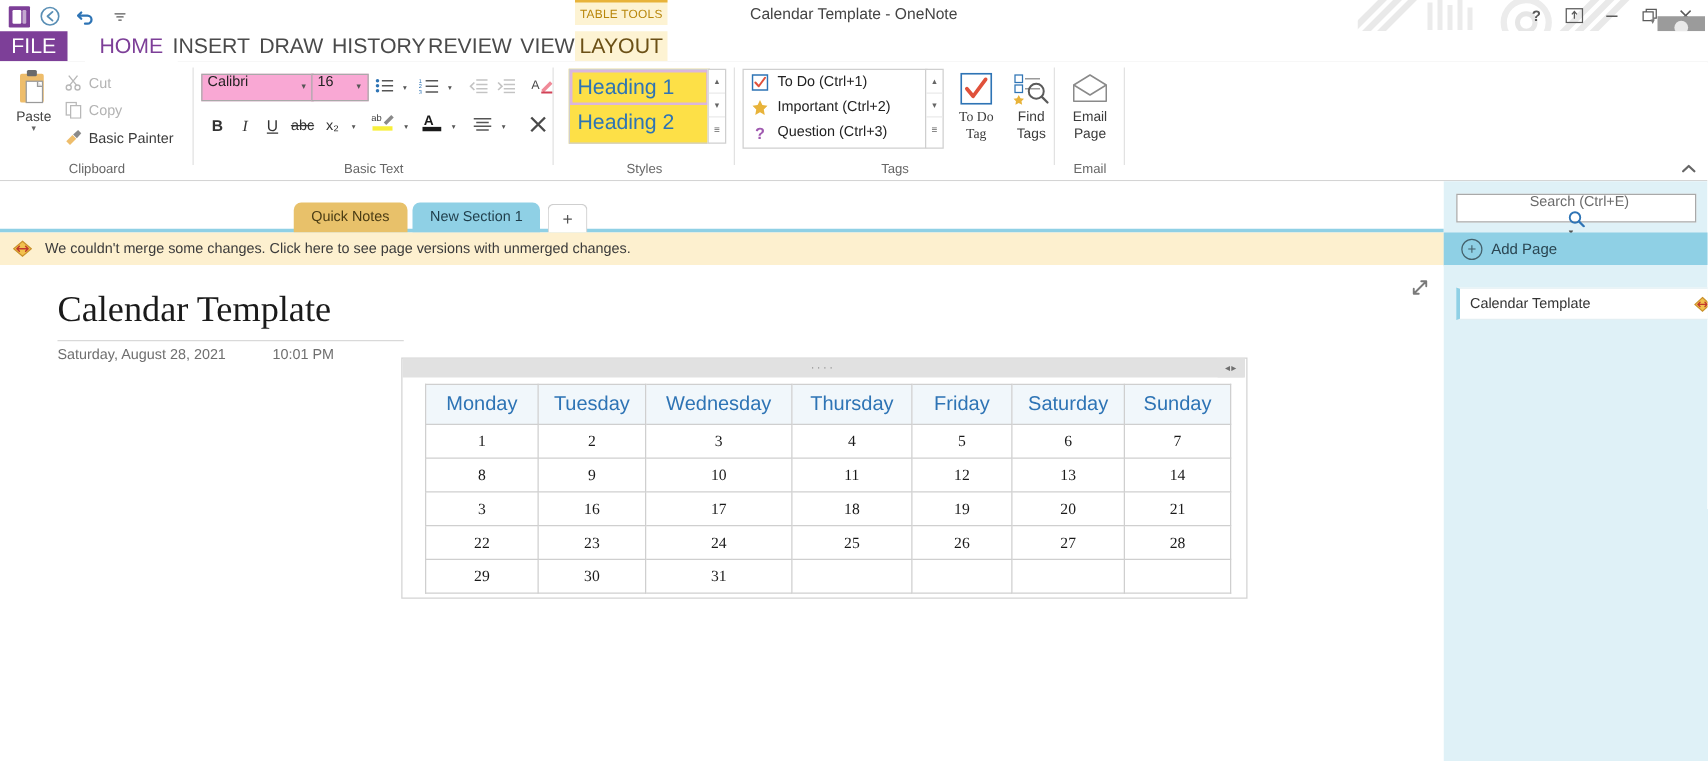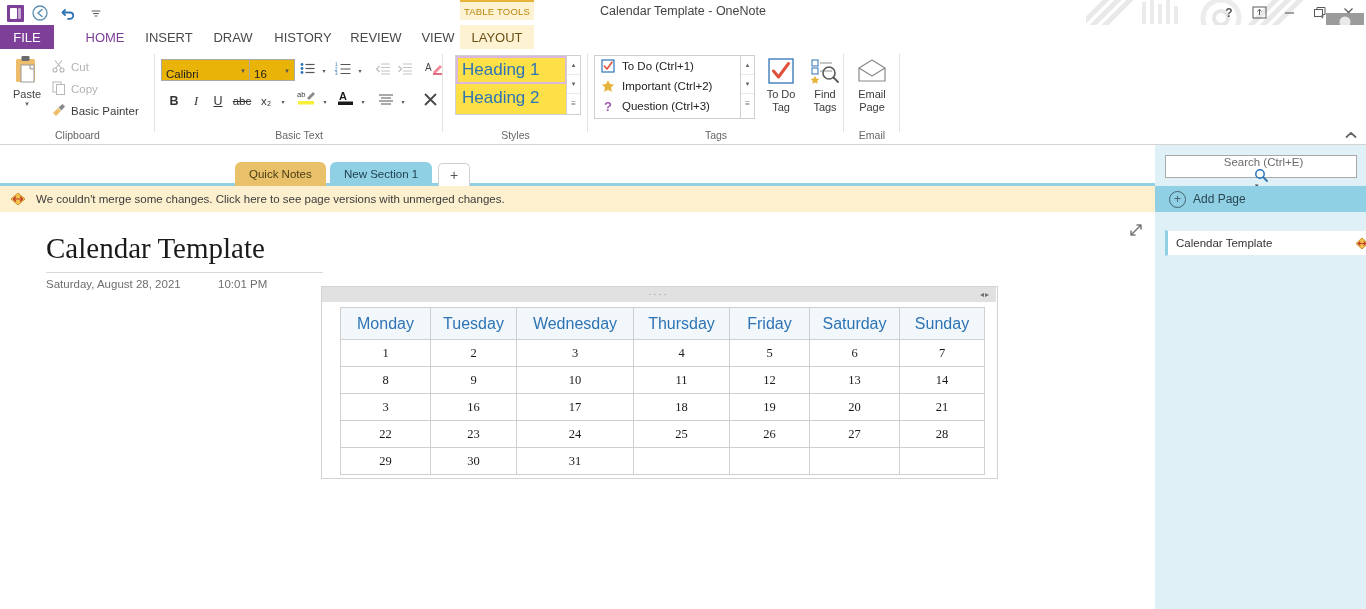--- a/index.html
+++ b/index.html
@@ -60,21 +60,21 @@
     border-top: 2px solid #e8b33a;
   }
 
   
   .tabstrip {
     position: absolute; top: 25px; left: 0; width: 1366px; height: 24px;
     background: #fff; border-bottom: 1px solid #d4d4d4;
   }
   .tab {
     position: absolute; top: 0; height: 24px; display: flex; align-items: center;
-    justify-content: center; font-size: 13px; color: #4a4a4a; cursor: default;
+    justify-content: center; font-size: 17px; color: #4a4a4a; cursor: default;
     padding: 0 12px;
   }
   .tab.file {
     left: 0; width: 54px; background: #7d3f98; color: #fff; height: 24px; padding: 0;
   }
   .tab.active { color: #7d3f98; background: #fff; border-bottom: 1px solid #fff; }
   .tab.ctx { color: #6b5016; background: #fdf3d3; }
 
   
   .ribbon {
@@ -97,22 +97,22 @@
   .paste-caret { font-size: 7px; color: #666; line-height: 8px; }
 
   .mini-btn {
     position: absolute; display: flex; align-items: center; gap: 5px;
     font-size: 11.5px; color: #b3b3b3; height: 18px;
   }
   .mini-btn.enabled { color: #3b3b3b; }
 
   
   .fontbox {
-    position: absolute; border: 1px solid #a9a9a9; background: #eab308; height: 20px;
-    display: flex; align-items: flex-end; font-size: 11.5px; color: #222;
+    position: absolute; border: 1px solid #a9a9a9; background: #f9a8d4; height: 20px;
+    display: flex; align-items: flex-start; font-size: 11.5px; color: #222;
   }
   .fontbox .val { padding-left: 4px; flex: 1; overflow: hidden; white-space: nowrap; }
   .fontbox .dd {
     width: 14px; height: 18px; display: flex; align-items: center; justify-content: center;
     color: #555; font-size: 7px;
   }
   .tool {
     position: absolute; display: flex; align-items: center; justify-content: center;
     color: #333; font-size: 12.5px; height: 20px;
   }
@@ -582,21 +582,21 @@
           </span>
           <span>Question (Ctrl+3)</span>
         </div>
       </div>
       <div class="gal-scroll" style="left:152px;top:6px;height:62px;">
         <div class="gal-arrow">▴</div>
         <div class="gal-arrow">▾</div>
         <div class="gal-arrow" style="border-bottom:none;font-size:8px;">≡</div>
       </div>
 
-      <div class="bigbtn" style="left:170px;">
+      <div class="bigbtn" style="left:170px;font-family:Liberation Serif, serif;">
         <div class="ic">
           <svg width="28" height="28" viewBox="0 0 28 28">
             <rect x="2" y="2" width="24" height="24" fill="#fff" stroke="#2e74b5" stroke-width="1.3"></rect>
             <path d="M6.5 14 L11.5 20 L21.5 6.5" fill="none" stroke="#e0513b" stroke-width="3" stroke-linecap="round" stroke-linejoin="round"></path>
           </svg>
         </div>
         <div class="lb">To Do</div>
         <div class="lb">Tag</div>
       </div>
 

